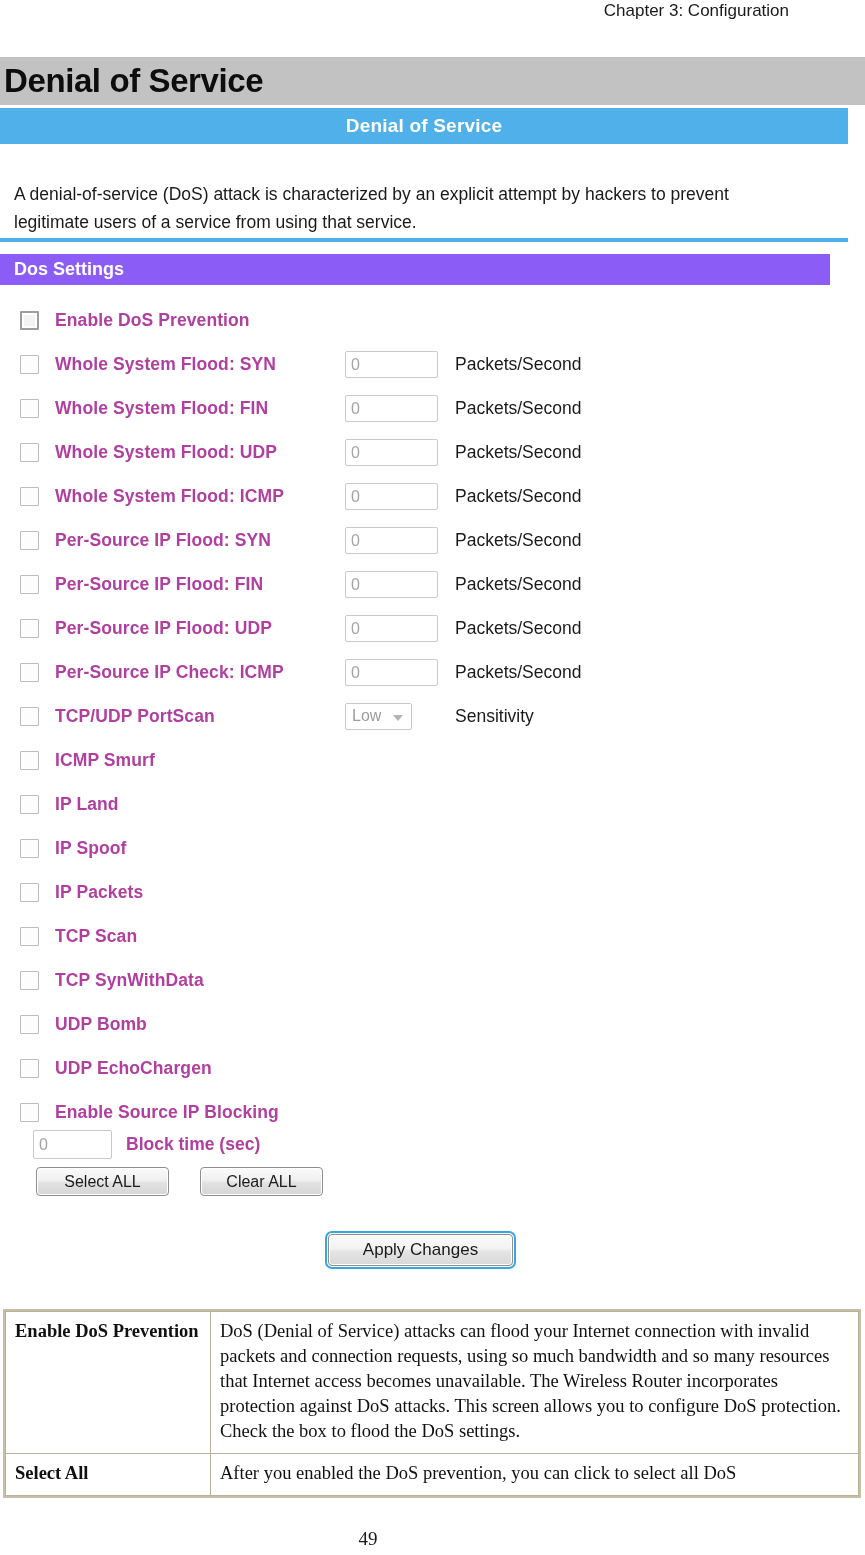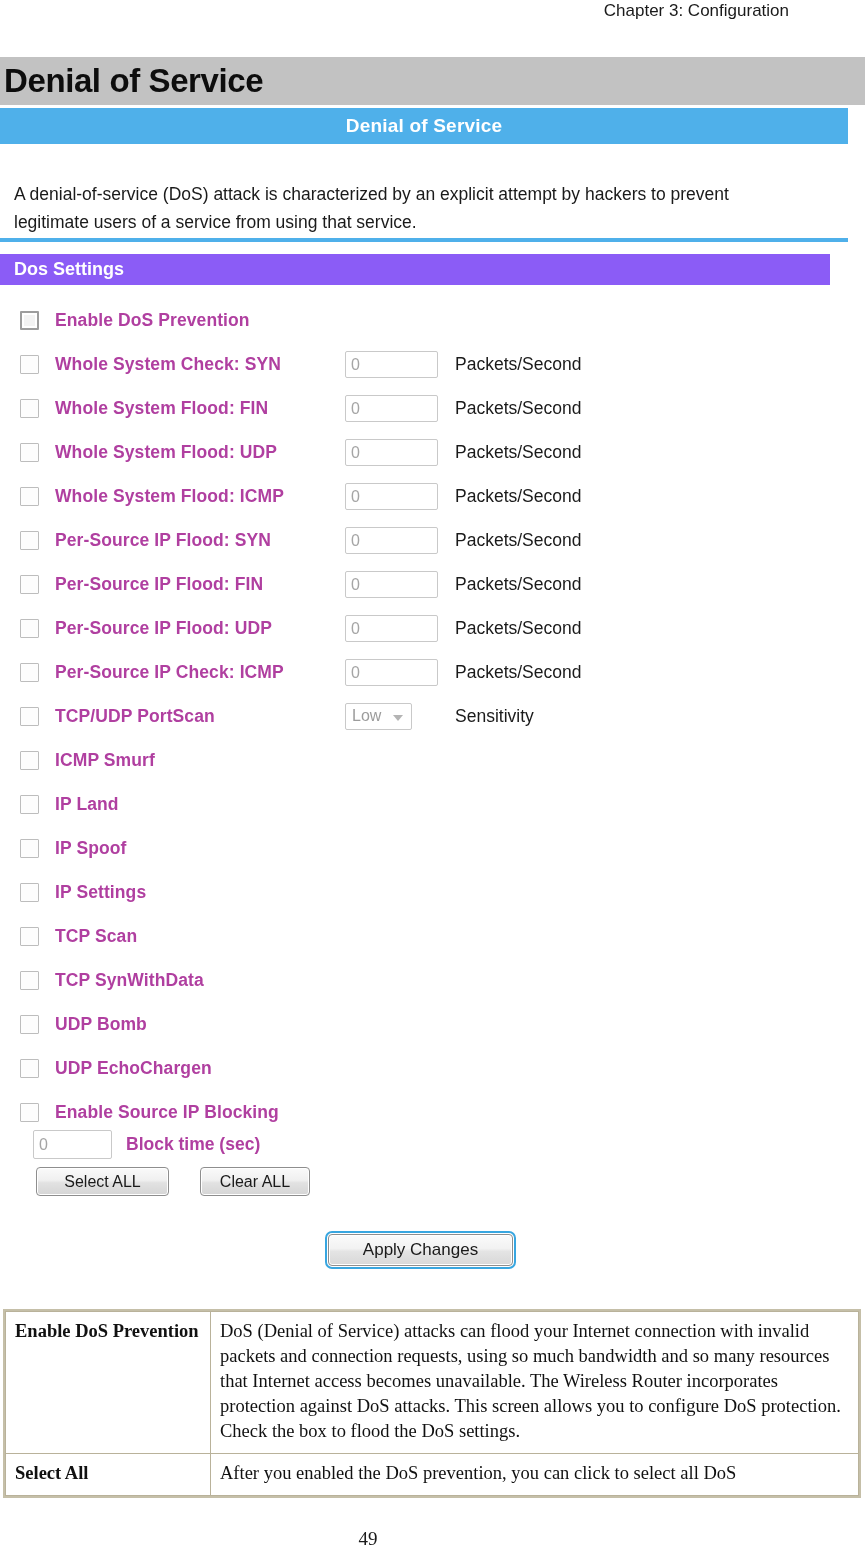--- a/index.html
+++ b/index.html
@@ -256,21 +256,21 @@
     border-radius: 4px;
     box-shadow: inset 0 0 0 1px #ffffff;
     padding: 0 10px;
     height: 29px;
     line-height: 27px;
     text-align: center;
     box-sizing: border-box;
     cursor: pointer;
   }
   .btn-select-all { width: 133px; }
-  .btn-clear-all { width: 110px; margin-left: 31px; }
+  .btn-clear-all { width: 123px; margin-left: 31px; }
 
   .apply-wrap {
     position: absolute;
     top: 1126px;
     left: 328px;
   }
   .btn-apply {
     width: 185px;
     height: 32px;
     line-height: 30px;
@@ -354,21 +354,21 @@
         <div class="cb-cell">
           <span class="checkbox emphasis"></span>
         </div>
         <div class="setting-label">Enable DoS Prevention</div>
         <div class="value-cell"></div>
       </div>
       <div class="setting-row">
         <div class="cb-cell">
           <span class="checkbox"></span>
         </div>
-        <div class="setting-label">Whole System Check: SYN</div>
+        <div class="setting-label">Whole System Flood: SYN</div>
         <div class="value-cell">
           <div class="text-input">0</div>
         </div>
         <div class="unit-label">Packets/Second</div>
       </div>
       <div class="setting-row">
         <div class="cb-cell">
           <span class="checkbox"></span>
         </div>
         <div class="setting-label">Whole System Flood: FIN</div>
@@ -468,21 +468,21 @@
         <div class="cb-cell">
           <span class="checkbox"></span>
         </div>
         <div class="setting-label">IP Spoof</div>
         <div class="value-cell"></div>
       </div>
       <div class="setting-row">
         <div class="cb-cell">
           <span class="checkbox"></span>
         </div>
-        <div class="setting-label">IP Settings</div>
+        <div class="setting-label">IP Packets</div>
         <div class="value-cell"></div>
       </div>
       <div class="setting-row">
         <div class="cb-cell">
           <span class="checkbox"></span>
         </div>
         <div class="setting-label">TCP Scan</div>
         <div class="value-cell"></div>
       </div>
       <div class="setting-row">

